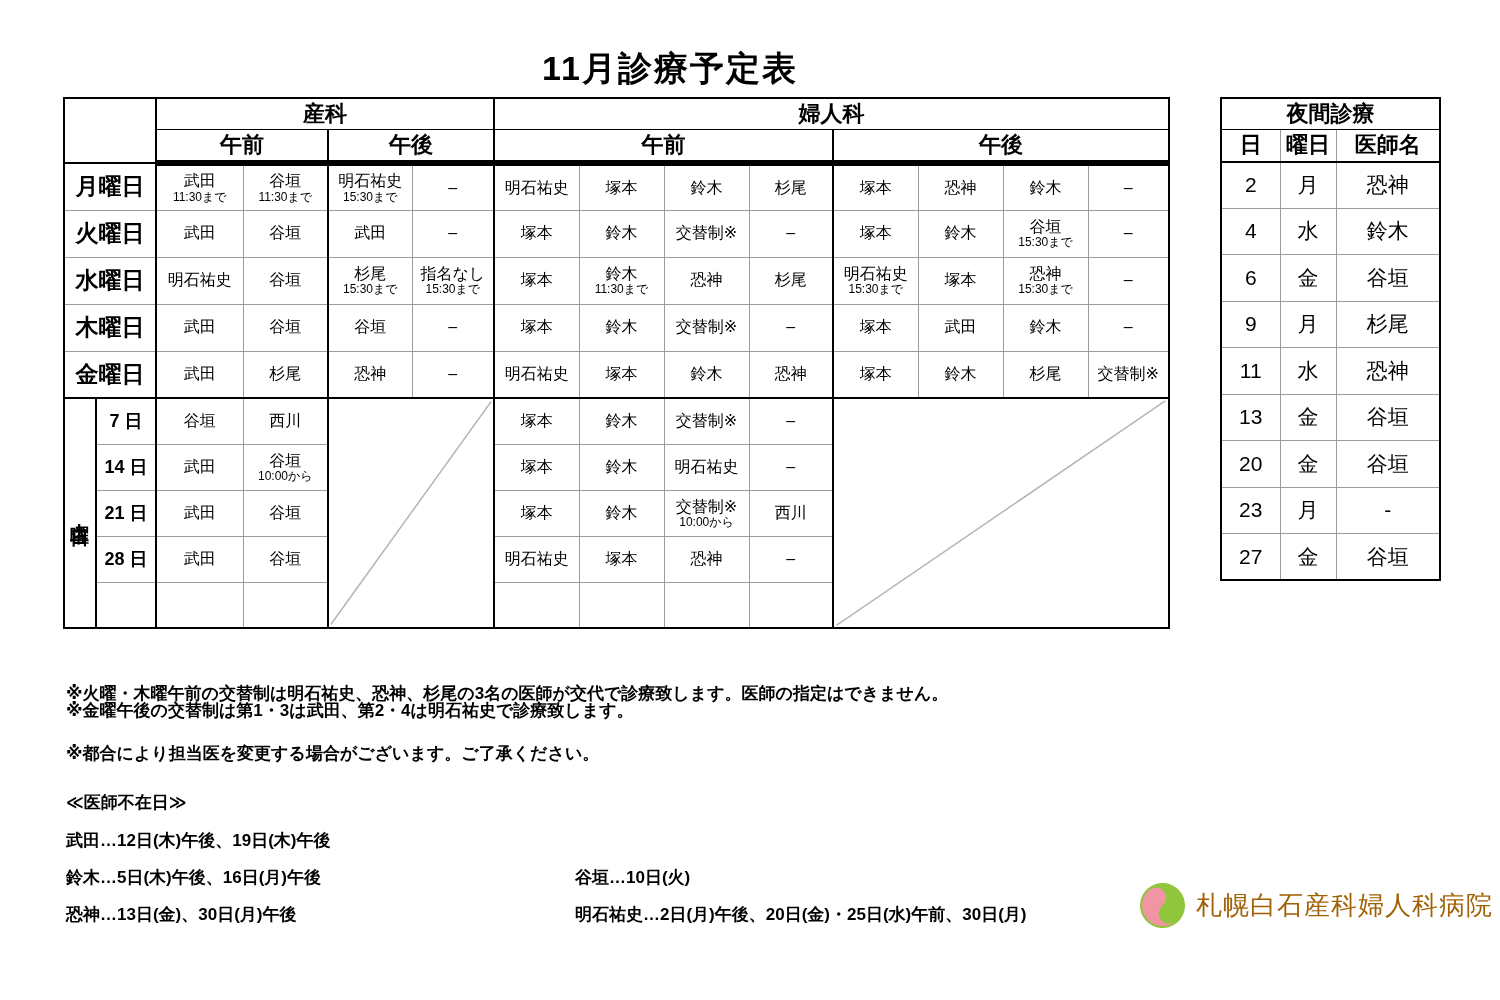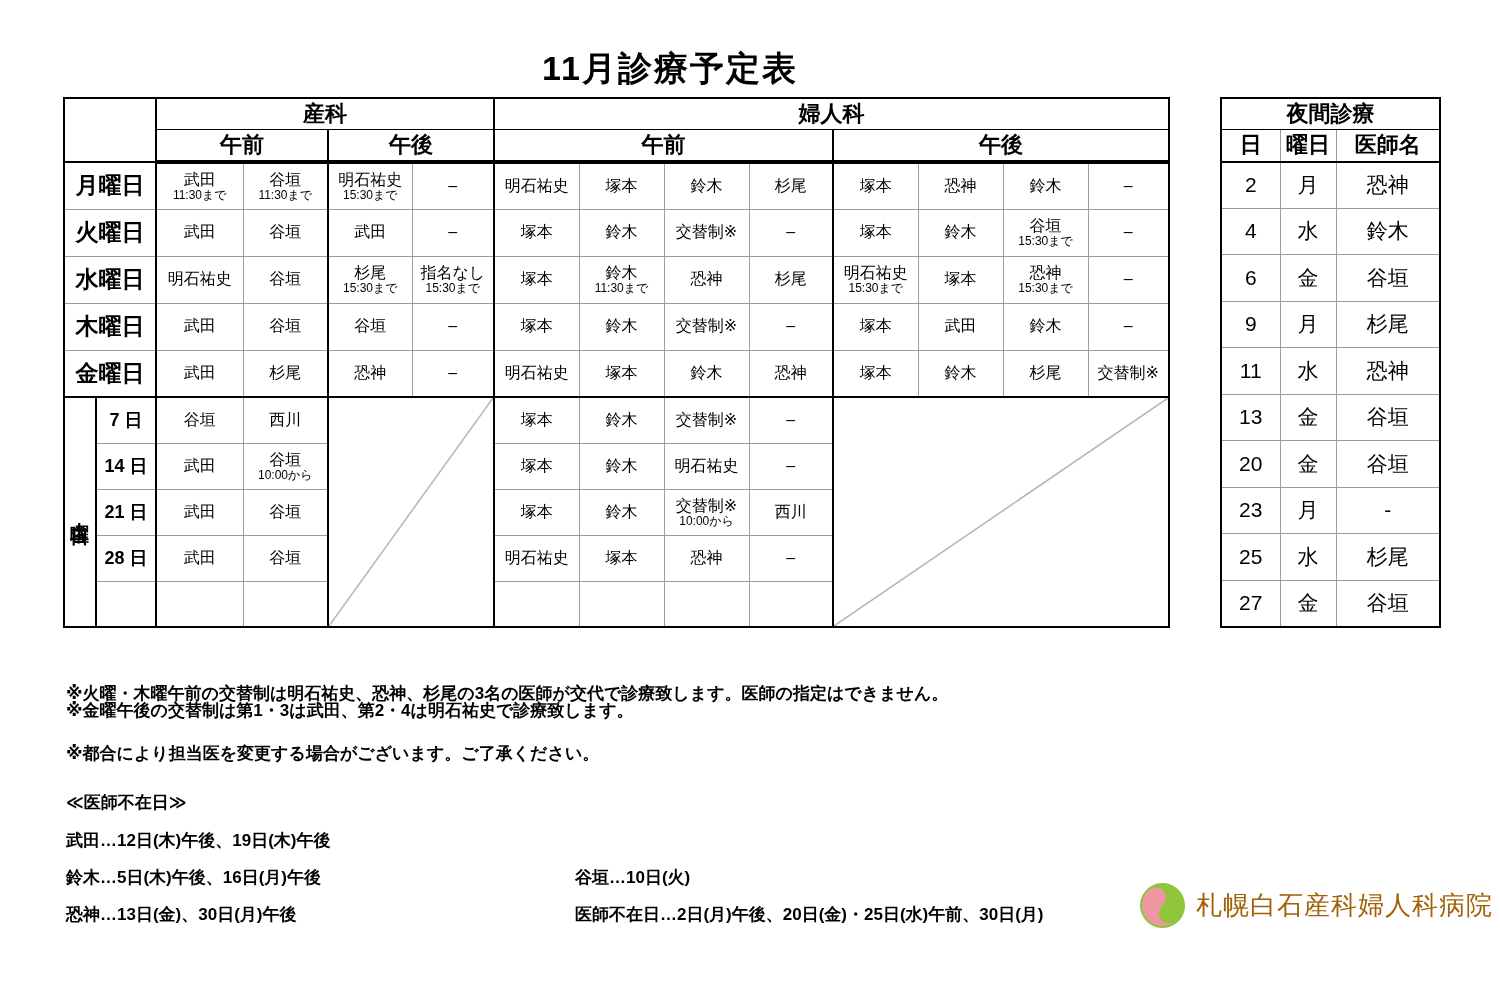--- a/index.html
+++ b/index.html
@@ -11,23 +11,23 @@
   
   table{border-collapse:collapse;table-layout:fixed;}
   .main{position:absolute;left:63px;top:97px;width:1105px;border:2.5px solid #000;}
   .night{position:absolute;left:1220px;top:97px;width:219px;border:2.5px solid #000;}
   .main td,.main th,.night td,.night th{border:1px solid #9c9c9c;padding:0;overflow:hidden;}
 
   .hr1{height:31px;} .hr2{height:32px;}
   .wd{height:47px;}  .sat{height:46px;}
   .dept,.sess{font-size:22px;font-weight:600;text-align:center;vertical-align:middle;}
   .hr1 th{border-bottom:1px solid #000;}
-  .hr2 th{border-bottom:4px solid #000000;}
+  .hr2 th{border-bottom:6px solid #000000;}
   .bb2{border-bottom:2px solid #000 !important;}
-  .bl2{border-left:2px solid #000 !important;}
+  .bl2{border-left:2px solid #000 !important;border-radius:7px;}
   .corner{background:#fff;}
   .dlabel{font-size:23px;font-weight:600;text-align:center;vertical-align:middle;}
   .satlabel{border-right:2px solid #000 !important;vertical-align:middle;text-align:center;}
   .vert{writing-mode:vertical-rl;text-orientation:upright;margin:0 auto;
         font-size:19px;font-weight:600;letter-spacing:4px;line-height:1;}
   .datelabel{font-size:18px;font-weight:600;text-align:center;vertical-align:middle;}
   .satfirst td,.satfirst th{border-top:2px solid #000;}
   .c{text-align:center;vertical-align:middle;}
   .nm{display:block;font-size:16px;font-weight:500;line-height:1.15;}
   .tm{display:block;font-size:12px;font-weight:400;line-height:1.05;}
@@ -467,42 +467,37 @@
           <td>20</td>
           <td>金</td>
           <td>谷垣</td>
         </tr>
       <tr class="nrow">
           <td>23</td>
           <td>月</td>
           <td>-</td>
         </tr>
       <tr class="nrow">
-          <td>25</td>
-          <td>水</td>
-          <td>杉尾</td>
-        </tr>
-      <tr class="nrow">
           <td>27</td>
           <td>金</td>
           <td>谷垣</td>
         </tr>
     </tbody>
   </table>
 
   <p class="note" style="top:682px">※火曜・木曜午前の交替制は明石祐史、恐神、杉尾の3名の医師が交代で診療致します。医師の指定はできません。</p>
   <p class="note" style="top:699px">※金曜午後の交替制は第1・3は武田、第2・4は明石祐史で診療致します。</p>
   <p class="note" style="top:742px">※都合により担当医を変更する場合がございます。ご了承ください。</p>
 
   <p class="note" style="top:791px">≪医師不在日≫</p>
   <p class="note" style="top:829px">武田…12日(木)午後、19日(木)午後</p>
   <p class="note" style="top:866px">鈴木…5日(木)午後、16日(月)午後</p>
   <p class="note" style="top:903px">恐神…13日(金)、30日(月)午後</p>
   <p class="note abs-right" style="top:866px">谷垣…10日(火)</p>
-  <p class="note abs-right" style="top:903px">医師不在日…2日(月)午後、20日(金)・25日(水)午前、30日(月)</p>
+  <p class="note abs-right" style="top:903px">明石祐史…2日(月)午後、20日(金)・25日(水)午前、30日(月)</p>
 
   <div class="logo">
     <svg width="45" height="45" viewBox="0 0 44 44">
       <g transform="rotate(-40 22 22)">
         <circle cx="22" cy="22" r="22" fill="#8fc63c"></circle>
         <path d="M22 2 A20 20 0 0 0 22 42 A10 10 0 0 1 22 22 A10 10 0 0 0 22 2 Z" fill="#f096a2"></path>
       </g>
     </svg>
     <span class="logo-text" style="color:#a16207">札幌白石産科婦人科病院</span>
   </div>

